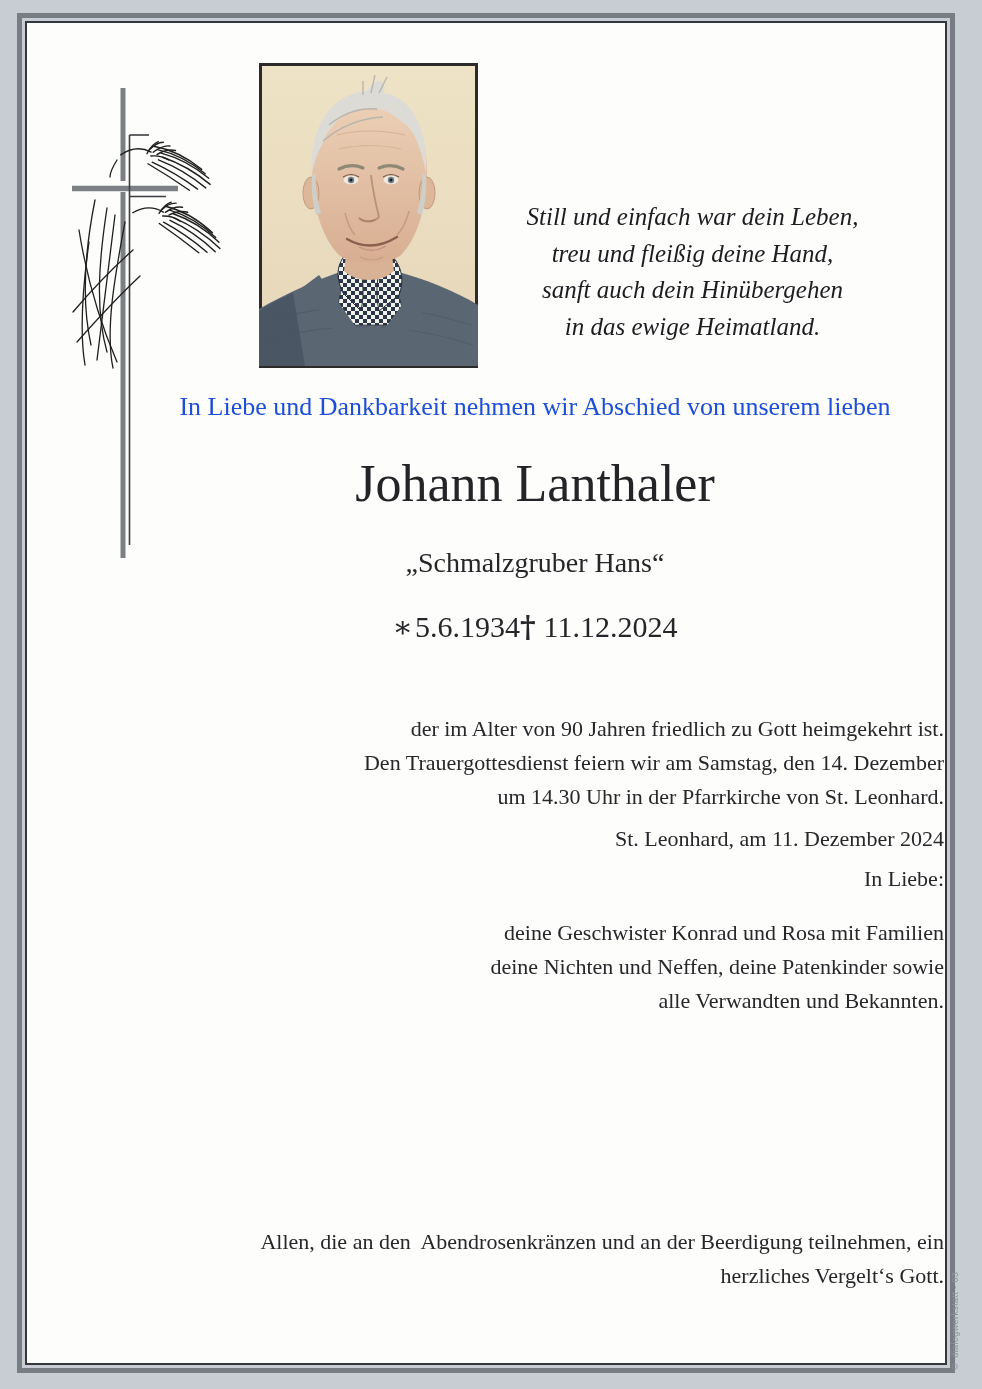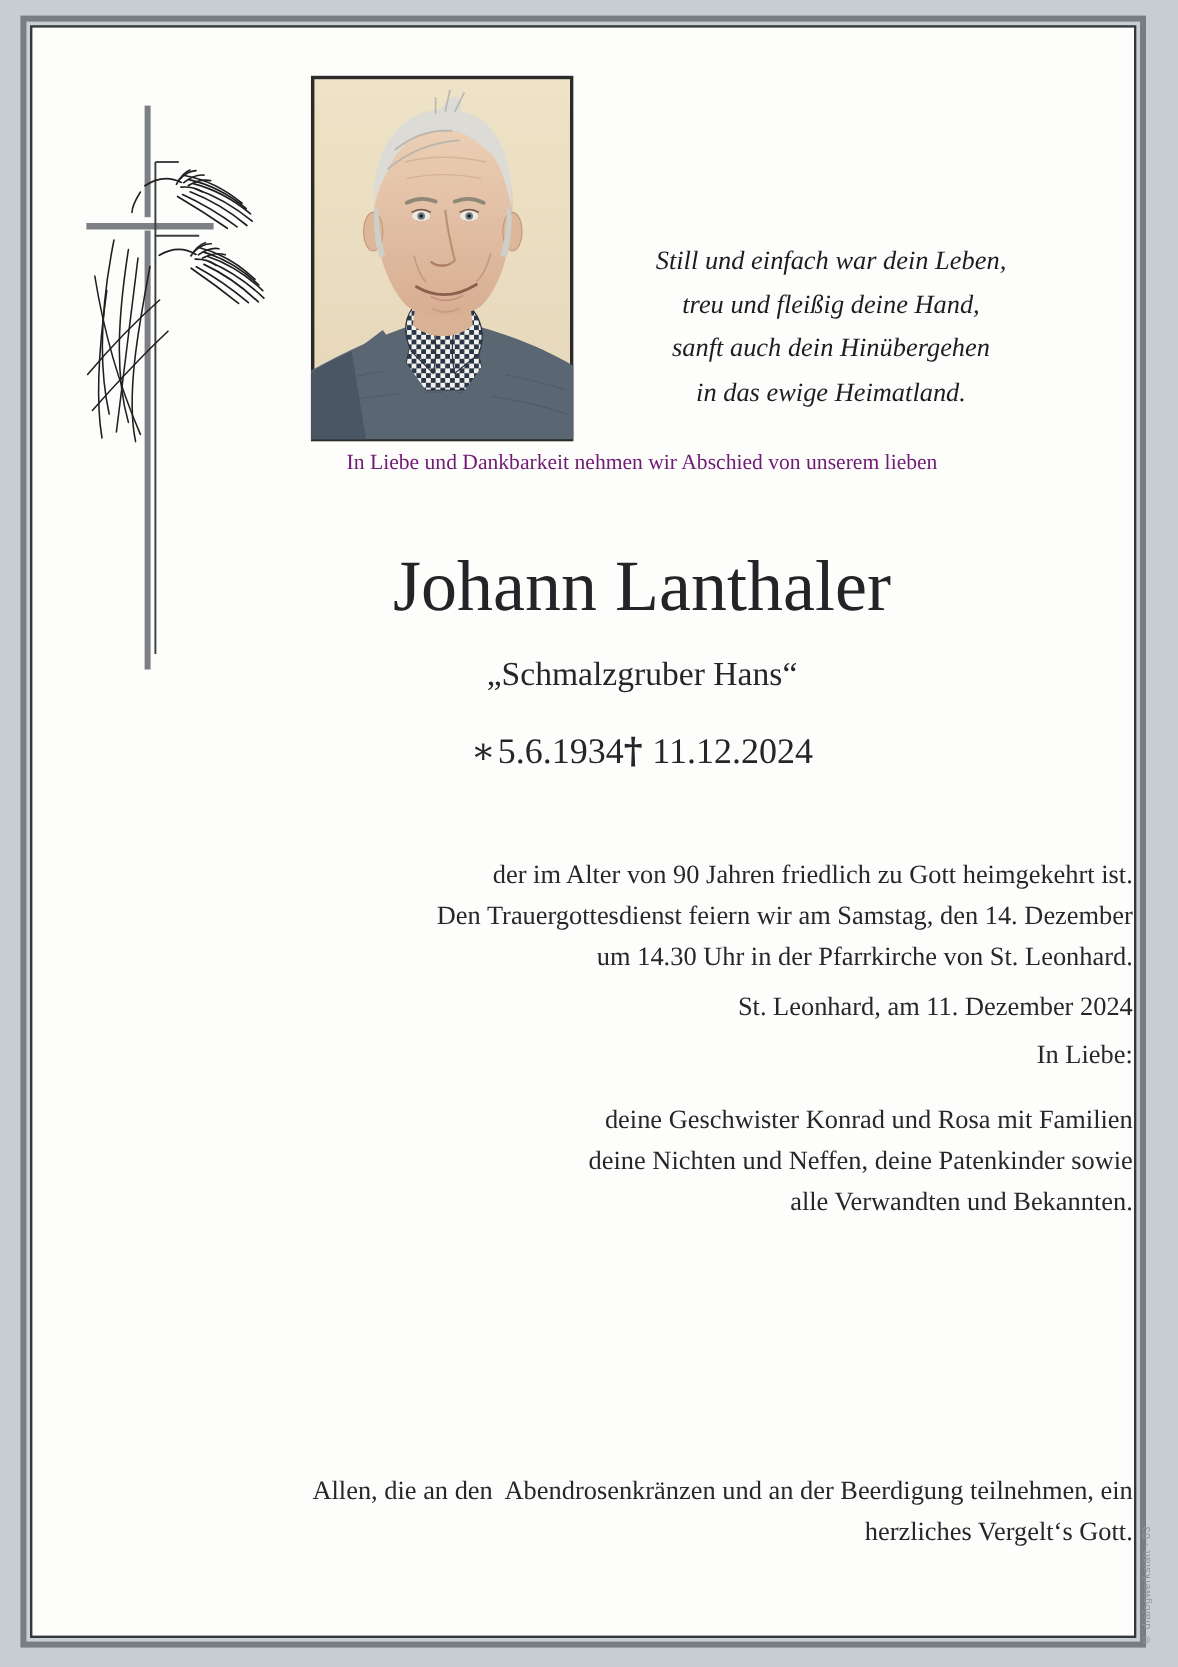--- a/index.html
+++ b/index.html
@@ -11,25 +11,25 @@
   }
   
   .frame-band{position:absolute;top:13px;left:17px;right:27px;bottom:16px;border:5px solid #787d84;}
   .sheet{position:absolute;top:21px;left:25px;right:35px;bottom:24px;border:2px solid #34373b;background:#fdfdfb;}
 
   .artwork{position:absolute;left:55px;top:80px;width:200px;height:490px;}
   .photo{position:absolute;left:259px;top:63px;width:219px;height:305px;}
 
   .poem{
     position:absolute;left:460px;top:199px;width:465px;text-align:center;
-    font-style:italic;font-size:22px;line-height:36.5px;white-space:pre-wrap;color:#1d1d21;
+    font-style:italic;font-size:25px;line-height:36.5px;white-space:pre-wrap;color:#1d1d21;
   }
   .center-col{position:absolute;left:175px;width:720px;text-align:center;}
-  .intro{top:375px;font-size:18px;color:#701a75;}
-  .name{top:454px;font-size:60px;line-height:1.15;color:#242428;}
+  .intro{top:392px;font-size:26px;color:#1d4ed8;}
+  .name{top:454px;font-size:52px;line-height:1.15;color:#242428;}
   .nickname{top:547px;font-size:28px;}
   .dates{top:609px;font-size:30px;}
   .dates .birth{white-space:nowrap;}
   .dates .death{white-space:nowrap;}
   .sym-star{margin-right:2px;}
   .sym-cross{margin-right:8px;font-weight:bold;font-family:"DejaVu Serif",serif;}
 
   .body-block{position:absolute;left:204px;width:740px;font-size:22px;line-height:34px;white-space:pre-wrap;color:#27272b;text-align:right;}
   .b-announcement{top:712px;}
   .b-placedate{top:822px;}

